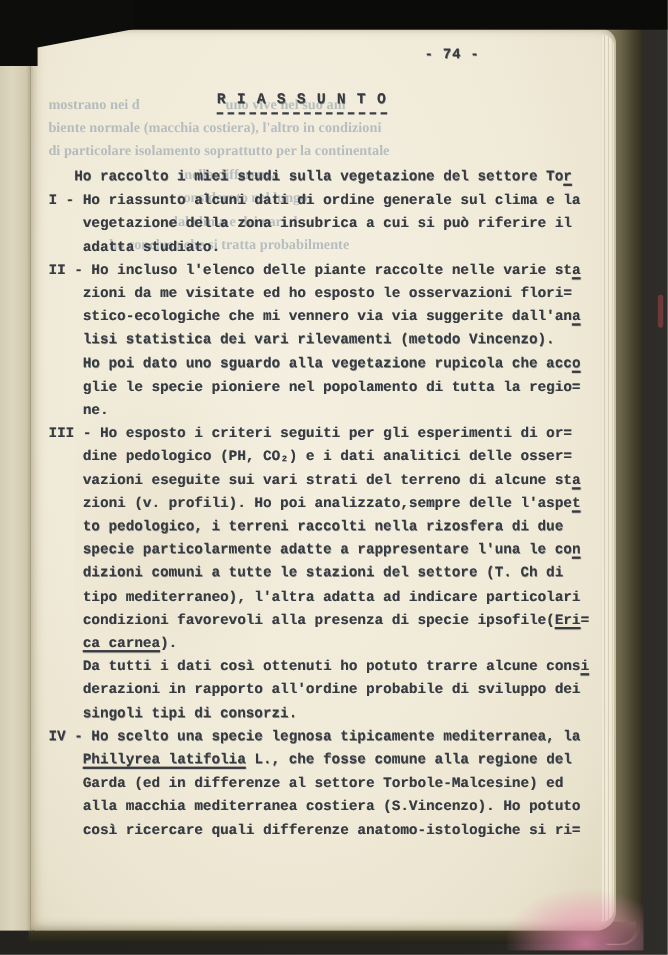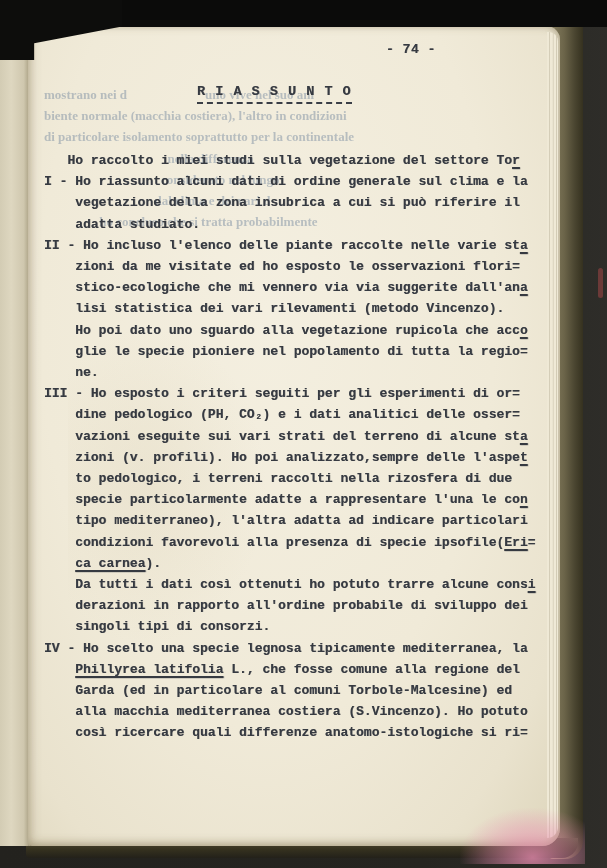--- a/index.html
+++ b/index.html
@@ -88,29 +88,30 @@
       <div class="body-line"><span>    lisi statistica dei vari rilevamenti (metodo Vincenzo).</span></div>
       <div class="body-line"><span>    Ho poi dato uno sguardo alla vegetazione rupicola che acc</span><span class="u">o</span><span></span></div>
       <div class="body-line"><span>    glie le specie pioniere nel popolamento di tutta la regio=</span></div>
       <div class="body-line"><span>    ne.</span></div>
       <div class="body-line"><span>III - Ho esposto i criteri seguiti per gli esperimenti di or=</span></div>
       <div class="body-line"><span>    dine pedologico (PH, CO₂) e i dati analitici delle osser=</span></div>
       <div class="body-line"><span>    vazioni eseguite sui vari strati del terreno di alcune st</span><span class="u">a</span><span></span></div>
       <div class="body-line"><span>    zioni (v. profili). Ho poi analizzato,sempre delle l'aspe</span><span class="u">t</span><span></span></div>
       <div class="body-line"><span>    to pedologico, i terreni raccolti nella rizosfera di due</span></div>
       <div class="body-line"><span>    specie particolarmente adatte a rappresentare l'una le co</span><span class="u">n</span><span></span></div>
+      <div class="body-line"><span>    dizioni comuni a tutte le stazioni del settore (T. Ch di</span></div>
       <div class="body-line"><span>    tipo mediterraneo), l'altra adatta ad indicare particolari</span></div>
       <div class="body-line"><span>    condizioni favorevoli alla presenza di specie ipsofile(</span><span class="u">Eri</span><span>=</span></div>
       <div class="body-line"><span>    </span><span class="u">ca carnea</span><span>).</span></div>
       <div class="body-line"><span>    Da tutti i dati così ottenuti ho potuto trarre alcune cons</span><span class="u">i</span><span></span></div>
       <div class="body-line"><span>    derazioni in rapporto all'ordine probabile di sviluppo dei</span></div>
       <div class="body-line"><span>    singoli tipi di consorzi.</span></div>
       <div class="body-line"><span>IV - Ho scelto una specie legnosa tipicamente mediterranea, la</span></div>
       <div class="body-line"><span>    </span><span class="u">Phillyrea latifolia</span><span> L., che fosse comune alla regione del</span></div>
-      <div class="body-line"><span>    Garda (ed in particolare al comuni Torbole-Malcesine) ed</span></div>
+      <div class="body-line"><span>    Garda (ed in differenze al settore Torbole-Malcesine) ed</span></div>
       <div class="body-line"><span>    alla macchia mediterranea costiera (S.Vincenzo). Ho potuto</span></div>
       <div class="body-line"><span>    così ricercare quali differenze anatomo-istologiche si ri=</span></div>
     </div>
 
   <div class="smudge-pink-bottom"></div>
 </div>
 
 <div class="band-top"></div>
 <div class="wedge-tl"></div>
 <div class="smudge-pink-right"></div>

